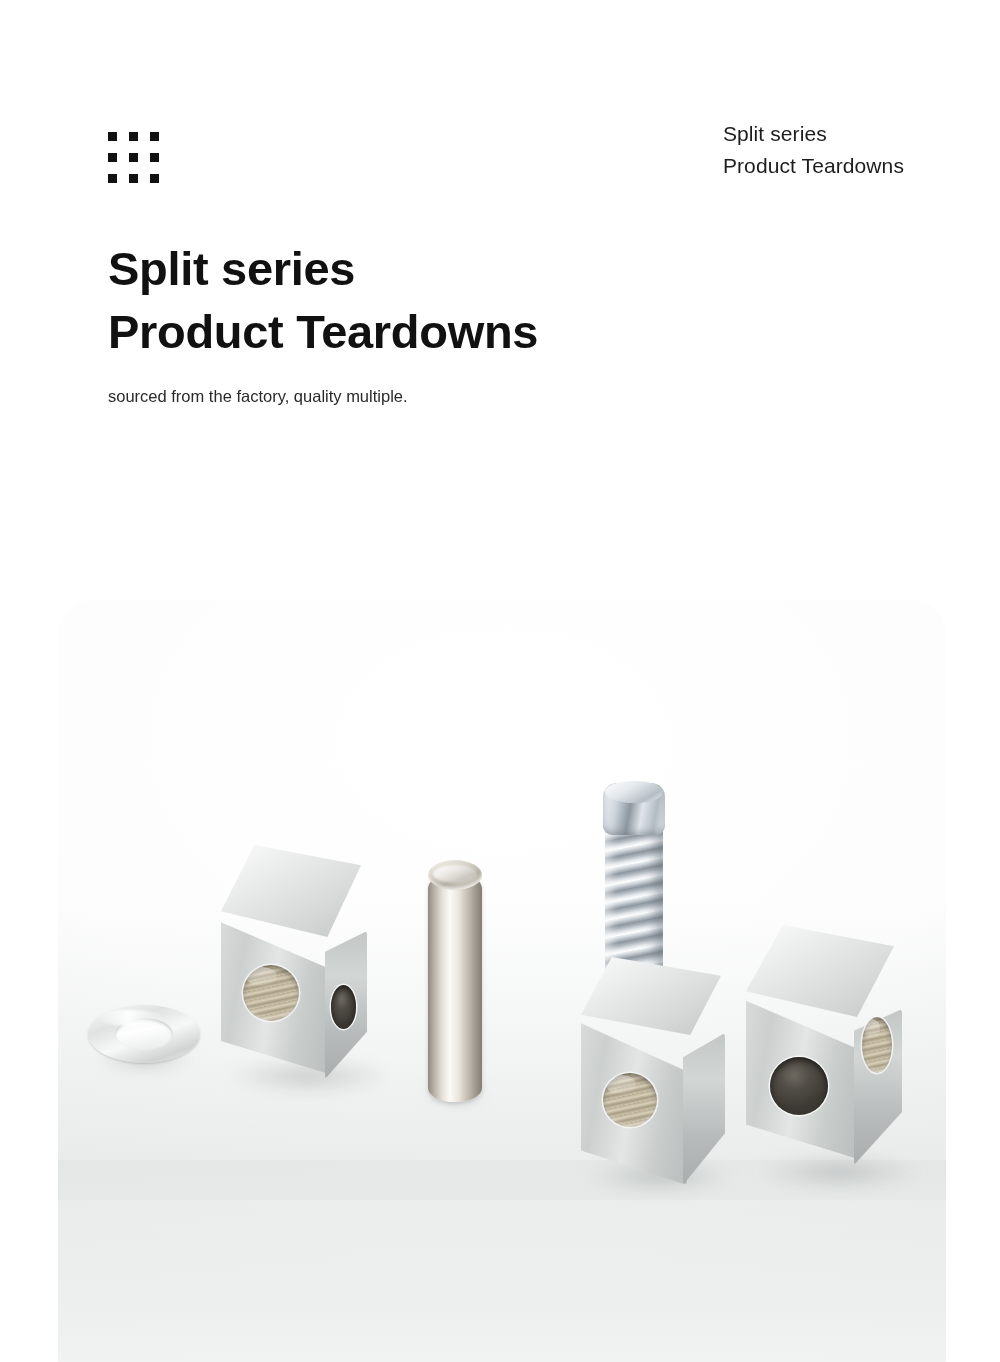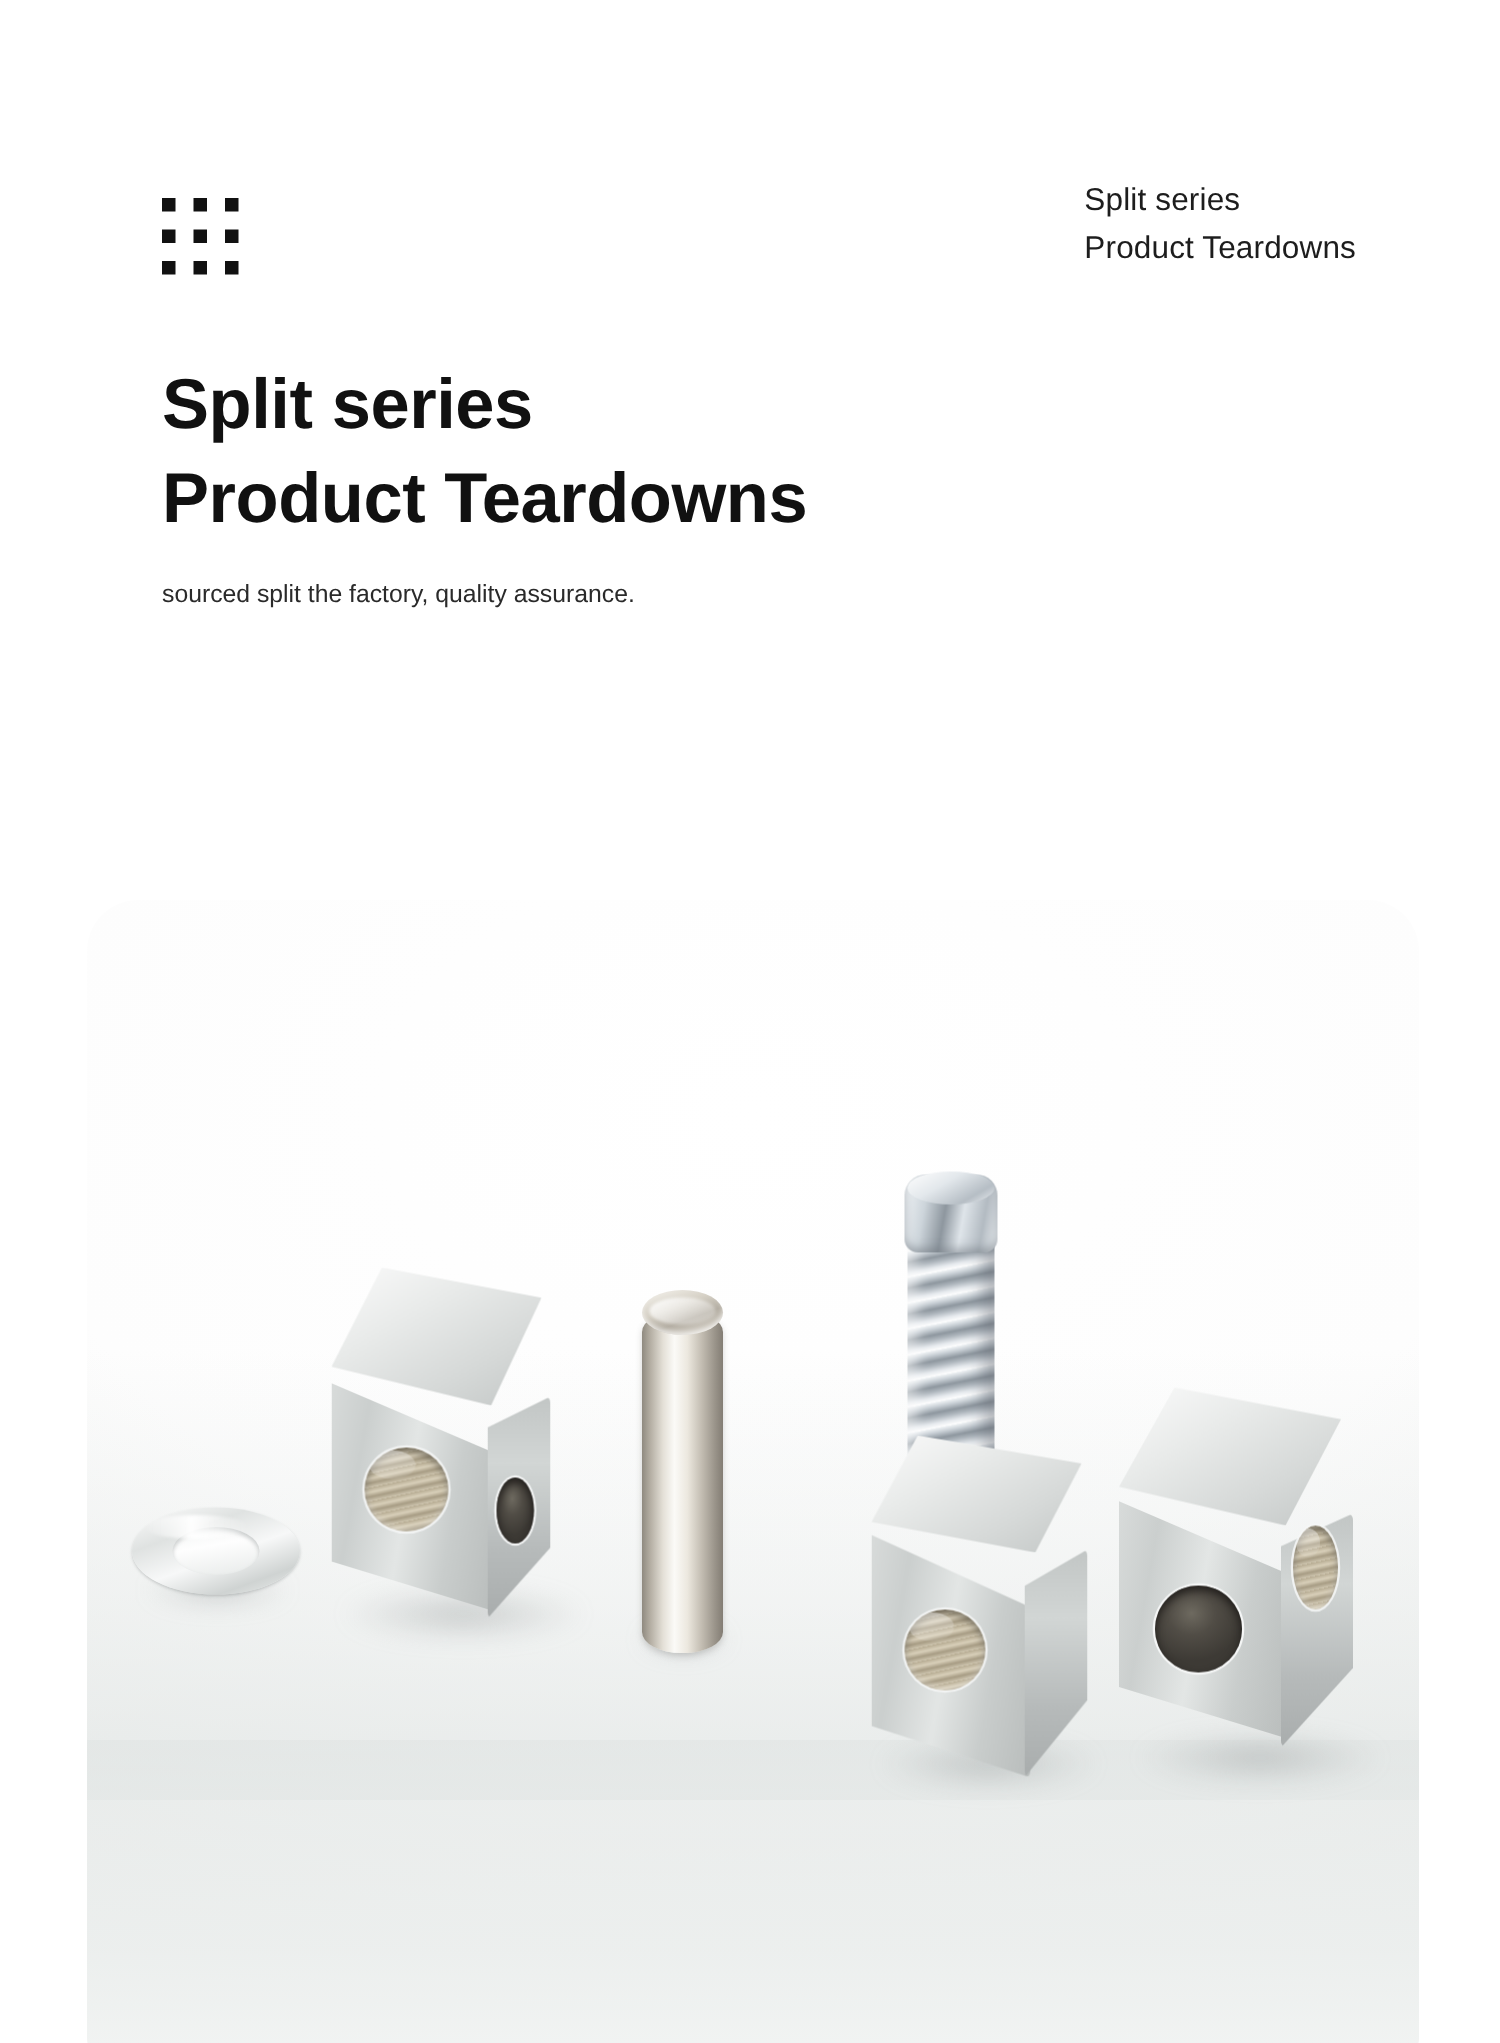--- a/index.html
+++ b/index.html
@@ -332,21 +332,21 @@
     <div>Product Teardowns</div>
   </div>
 </div>
 
 <div class="titleblock">
   <div class="title-line">Split series</div>
   <div class="title-line">Product Teardowns</div>
 </div>
 
 <div class="subtitle">
-  <div>sourced split the factory, quality assurance.</div>
+  <div>sourced from the factory, quality multiple.</div>
 </div>
 
 <div class="photo-panel">
   <div class="panel-horizon"></div>
   <div class="panel-floor"></div>
 
   <div class="scene">
 
     <div class="shadow" style="left:24px; top:444px; width:126px; height:32px;"></div>
     <div class="shadow" style="left:146px; top:452px; width:210px; height:48px;"></div>

